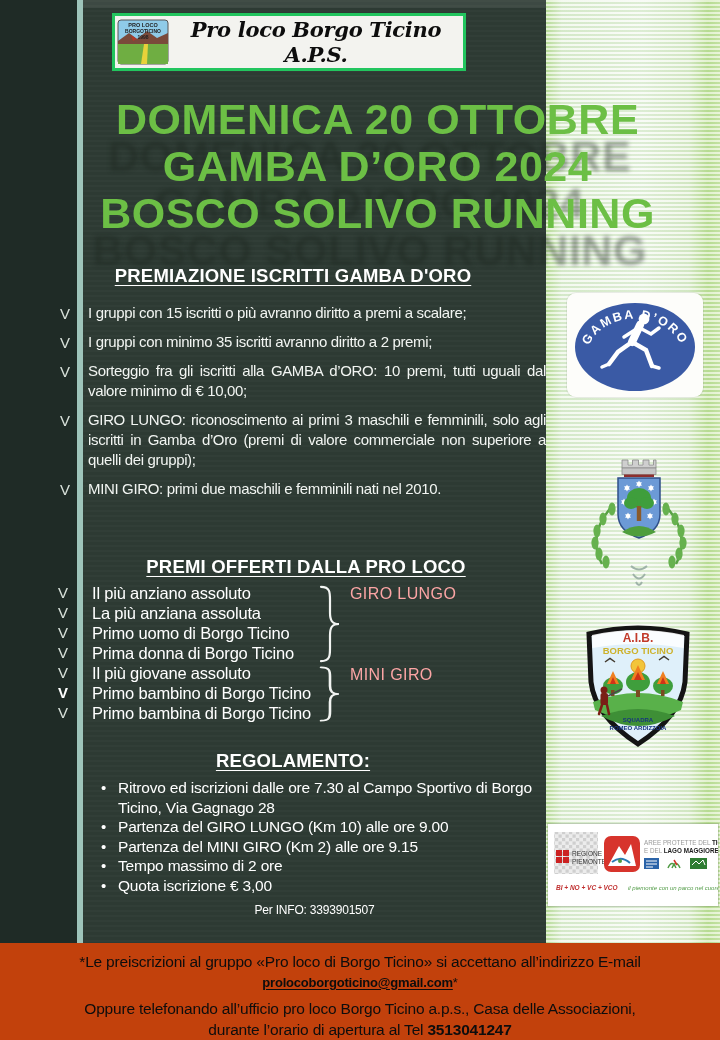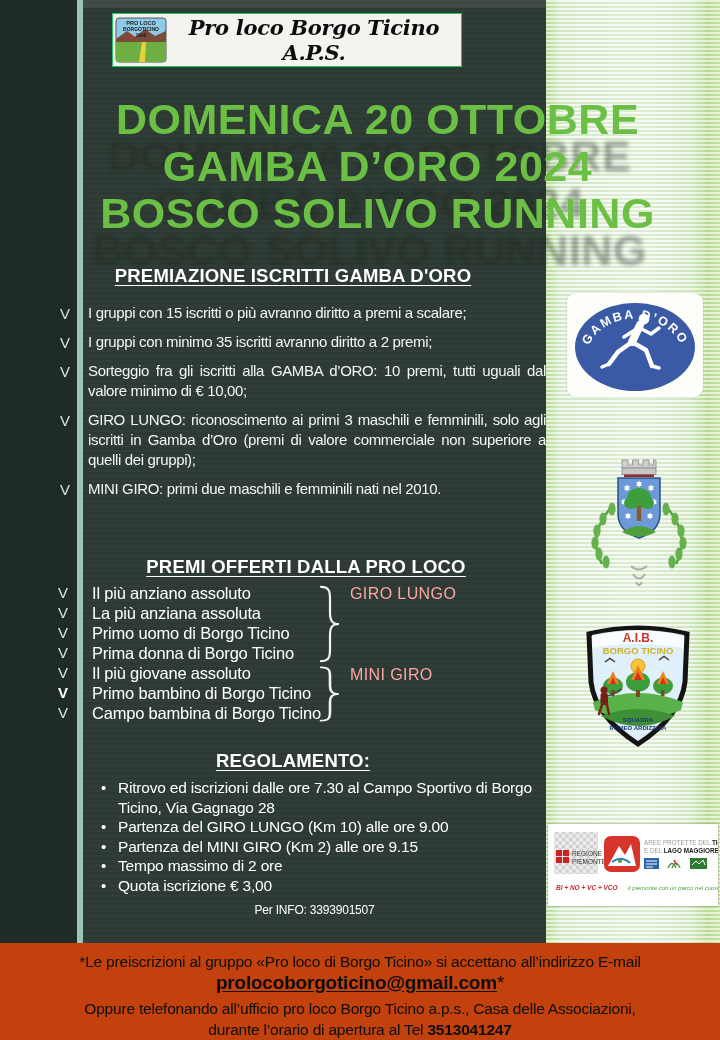--- a/index.html
+++ b/index.html
@@ -14,21 +14,21 @@
   .main-panel-texture{position:absolute;left:83px;top:0;width:463px;height:943px;
     background:repeating-linear-gradient(to bottom,rgba(255,255,255,0.02) 0 2px,transparent 2px 5px);}
   .top-strip{position:absolute;left:83px;top:0;width:463px;height:8px;background:#44504800;
     background:rgba(255,255,255,0.08);}
   .right-panel{position:absolute;left:546px;top:0;width:174px;height:943px;
     background:linear-gradient(90deg,#c2e2a0 0%,#e6f2de 9%,#f0f7ec 55%,#e2efd5 82%,#bfe096 93%,#cfe9ad 100%);}
   .right-panel::after{content:"";position:absolute;inset:0;
     background:repeating-linear-gradient(to bottom,rgba(255,255,255,0.55) 0 2px,rgba(150,200,125,0.22) 2px 4px);}
   
   .header-box{position:absolute;left:112px;top:13px;width:348px;height:52px;
-    background:#f3f3ef;border:1px solid #22c55e;display:flex;align-items:center;}
+    background:#f3f3ef;border:3px solid #22c55e;display:flex;align-items:center;}
   .header-logo{flex:0 0 auto;margin-left:2px;}
   .header-script{flex:1;text-align:center;
     font-family:"DejaVu Serif",serif;font-style:italic;font-weight:700;
     font-size:21px;color:#0d0d0d;letter-spacing:-0.3px;}
   
   .title{position:absolute;left:55px;top:96px;width:645px;text-align:center;
     font-size:43px;font-weight:800;line-height:47px;color:#6cbf45;letter-spacing:0.5px;
     text-shadow:-8px 37px 4px rgba(28,37,31,0.42);}
   
   .sec-heading{position:absolute;left:83px;width:420px;text-align:center;
@@ -61,21 +61,21 @@
   .regolamento-list{position:absolute;left:118px;top:778px;width:424px;
     color:#ffffff;font-size:15.5px;line-height:19.5px;letter-spacing:-0.2px;}
   .bullet-row{position:relative;}
   .dot{position:absolute;left:-17px;top:0;color:#ffffff;font-size:15px;}
   .info-line{position:absolute;left:83px;top:903px;width:463px;text-align:center;
     color:#ffffff;font-size:12px;letter-spacing:-0.2px;}
   
   .footer{position:absolute;left:0;top:943px;width:720px;height:97px;background:#c2410c;
     color:#0d0d0d;text-align:center;font-size:15.5px;line-height:20.5px;letter-spacing:-0.2px;}
   .footer-inner{padding-top:9px;}
-  .footer-email-line{font-size:19px;}
+  .footer-email-line{font-size:13px;}
   .footer-email{font-weight:700;text-decoration:underline;text-underline-offset:2px;color:#0d0d0d;}
   .footer-tel-block{width:580px;margin:6px auto;}
   .bold{font-weight:700;}
   
   .gamba-card{position:absolute;left:567px;top:293px;width:136px;height:104px;
     background:#fdfdfa;border-radius:9px;box-shadow:0 0 0 1px rgba(0,0,0,0.06);}
   .stemma-logo{position:absolute;left:572px;top:446px;}
   .aib-logo{position:absolute;left:576px;top:618px;}
   .parks-banner{position:absolute;left:548px;top:824px;width:170px;height:82px;
     background:#ffffff;box-shadow:0 0 0 1px rgba(0,0,0,0.12);}
@@ -159,21 +159,21 @@
     <div class="check-item">
       <span class="check">V</span>
       <span>Il più giovane assoluto</span>
     </div>
     <div class="check-item">
       <span class="check bold">V</span>
       <span>Primo bambino di Borgo Ticino</span>
     </div>
     <div class="check-item">
       <span class="check">V</span>
-      <span>Campo bambina di Borgo Ticino</span>
+      <span>Primo bambina di Borgo Ticino</span>
     </div>
   </div>
 
   <svg class="brace brace-1" width="24" height="78" viewBox="0 0 24 84" preserveAspectRatio="none">
     <path d="M3,2 C12,2 12,8 12,16 L12,30 C12,38 14,42 21,42 C14,42 12,46 12,54 L12,68 C12,76 12,82 3,82" fill="none" stroke="#f2f4f2" stroke-width="2.2" stroke-linecap="round"></path>
   </svg>
   <div class="brace-label label-giro-lungo">
     <span>GIRO LUNGO</span>
   </div>
 

